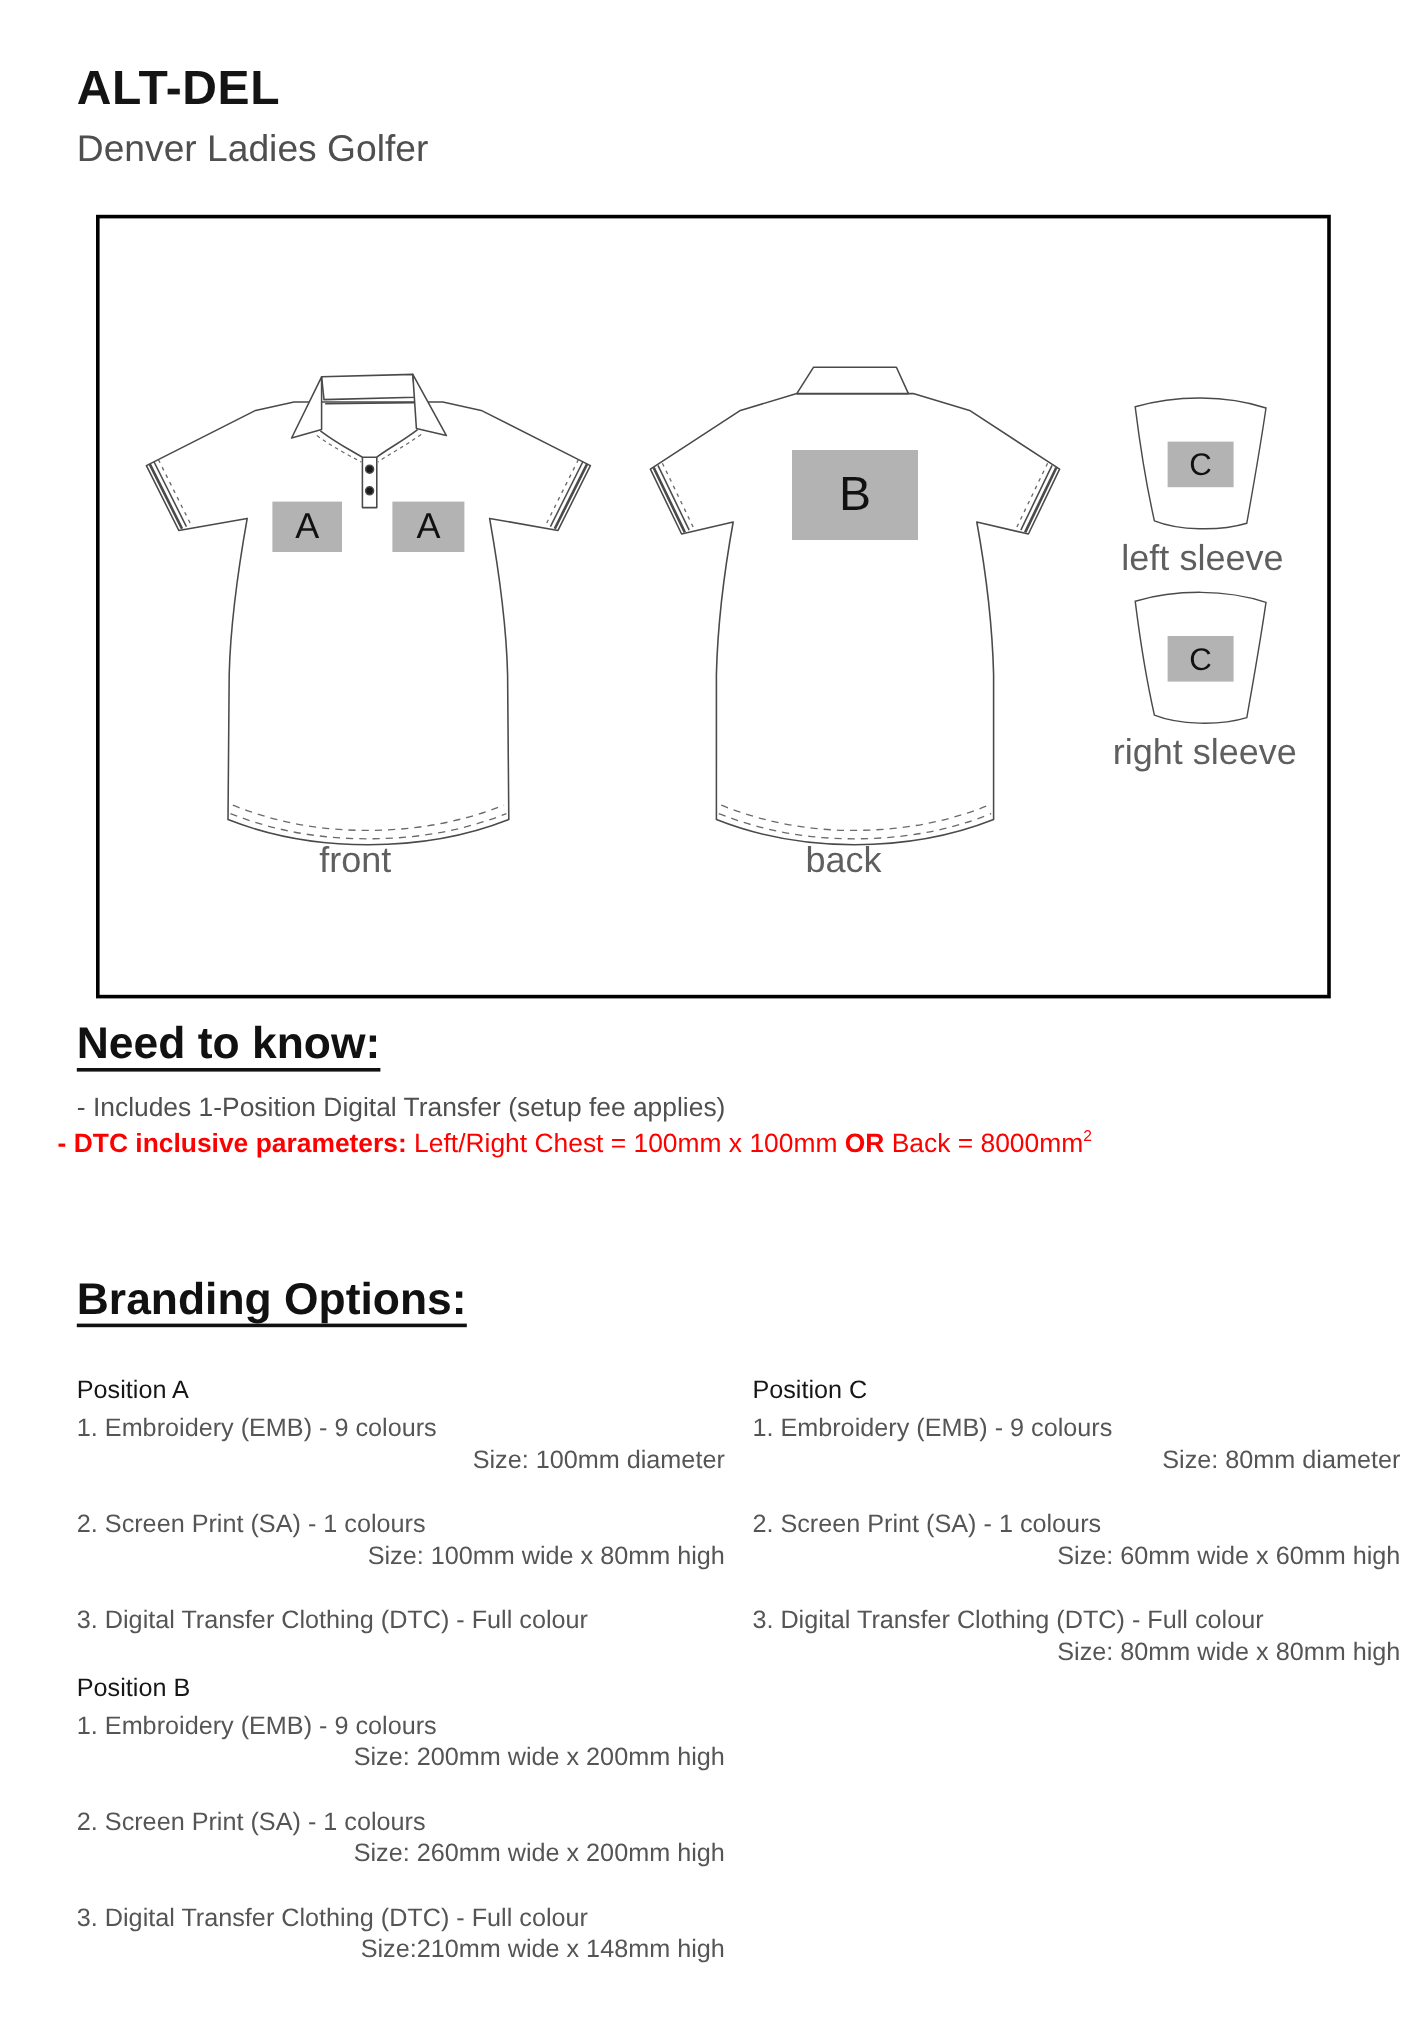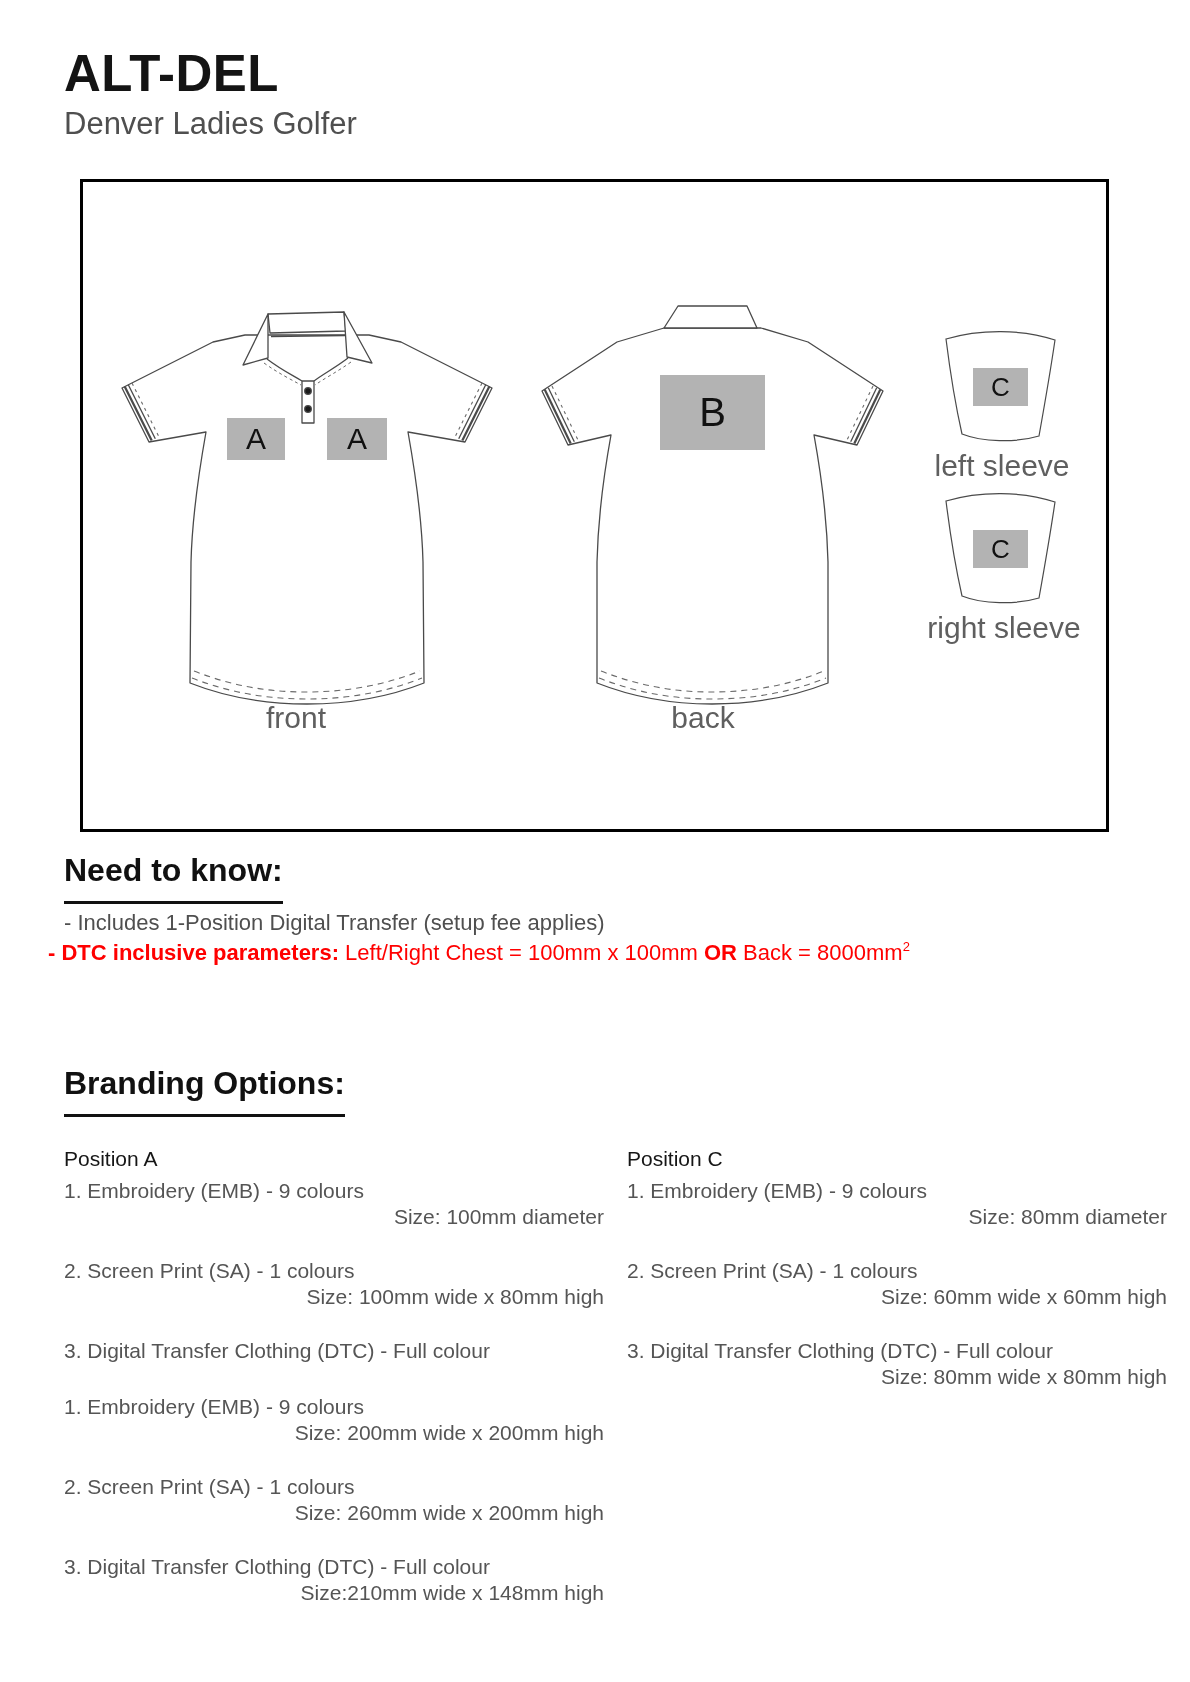--- a/index.html
+++ b/index.html
@@ -9,21 +9,21 @@
     font-family:"Liberation Sans", sans-serif;
     position:relative;
     overflow:hidden;
     color:#4f4f4f;
   }
   .abs{position:absolute;}
 
   
   .product-code{
     left:64px;top:50px;
-    font-size:51px;font-weight:bold;color:#141414;
+    font-size:40px;font-weight:bold;color:#141414;
     line-height:48px;letter-spacing:0.5px;text-align:center;
   }
   .product-name{
     left:64px;top:100px;
     font-size:31px;font-weight:normal;color:#4f4f4f;
     line-height:48px;
   }
 
   
   .diagram-box{
@@ -39,24 +39,24 @@
   .marker-a{width:58px;height:42px;font-size:30px;}
   .marker-b{width:105px;height:75px;font-size:40px;}
   .marker-c{width:55px;height:38px;font-size:26px;}
   .view-label{
     position:absolute;transform:translateX(-50%);
     font-size:30px;color:#5f5f5f;white-space:nowrap;line-height:32px;
   }
 
   
   .section-heading{
-    font-size:32px;font-weight:bold;color:#111;
+    font-size:37px;font-weight:bold;color:#111;
     line-height:38px;
     border-bottom:3px solid #111;
-    display:inline-block;padding-bottom:12px;
+    display:inline-block;padding-bottom:1px;
   }
   .nk-heading{left:64px;top:851px;}
   .nk-line1{
     left:64px;top:908px;
     font-size:22px;color:#4f4f4f;line-height:30px;white-space:nowrap;
   }
   .nk-line2{
     left:48px;top:938px;
     font-size:22px;color:#ff0000;line-height:30px;white-space:nowrap;
   }
@@ -179,20 +179,21 @@
     </div>
     <div class="opt-item">
       <div class="opt-line">2. Screen Print (SA) - 1 colours</div>
       <div class="opt-size">Size: 100mm wide x 80mm high</div>
     </div>
     <div class="opt-item">
       <div class="opt-line">3. Digital Transfer Clothing (DTC) - Full colour</div>
     </div>
   </div>
   <div class="bo-section">
+    <div class="pos-title">Position B</div>
     <div class="opt-item">
       <div class="opt-line">1. Embroidery (EMB) - 9 colours</div>
       <div class="opt-size">Size: 200mm wide x 200mm high</div>
     </div>
     <div class="opt-item">
       <div class="opt-line">2. Screen Print (SA) - 1 colours</div>
       <div class="opt-size">Size: 260mm wide x 200mm high</div>
     </div>
     <div class="opt-item">
       <div class="opt-line">3. Digital Transfer Clothing (DTC) - Full colour</div>

